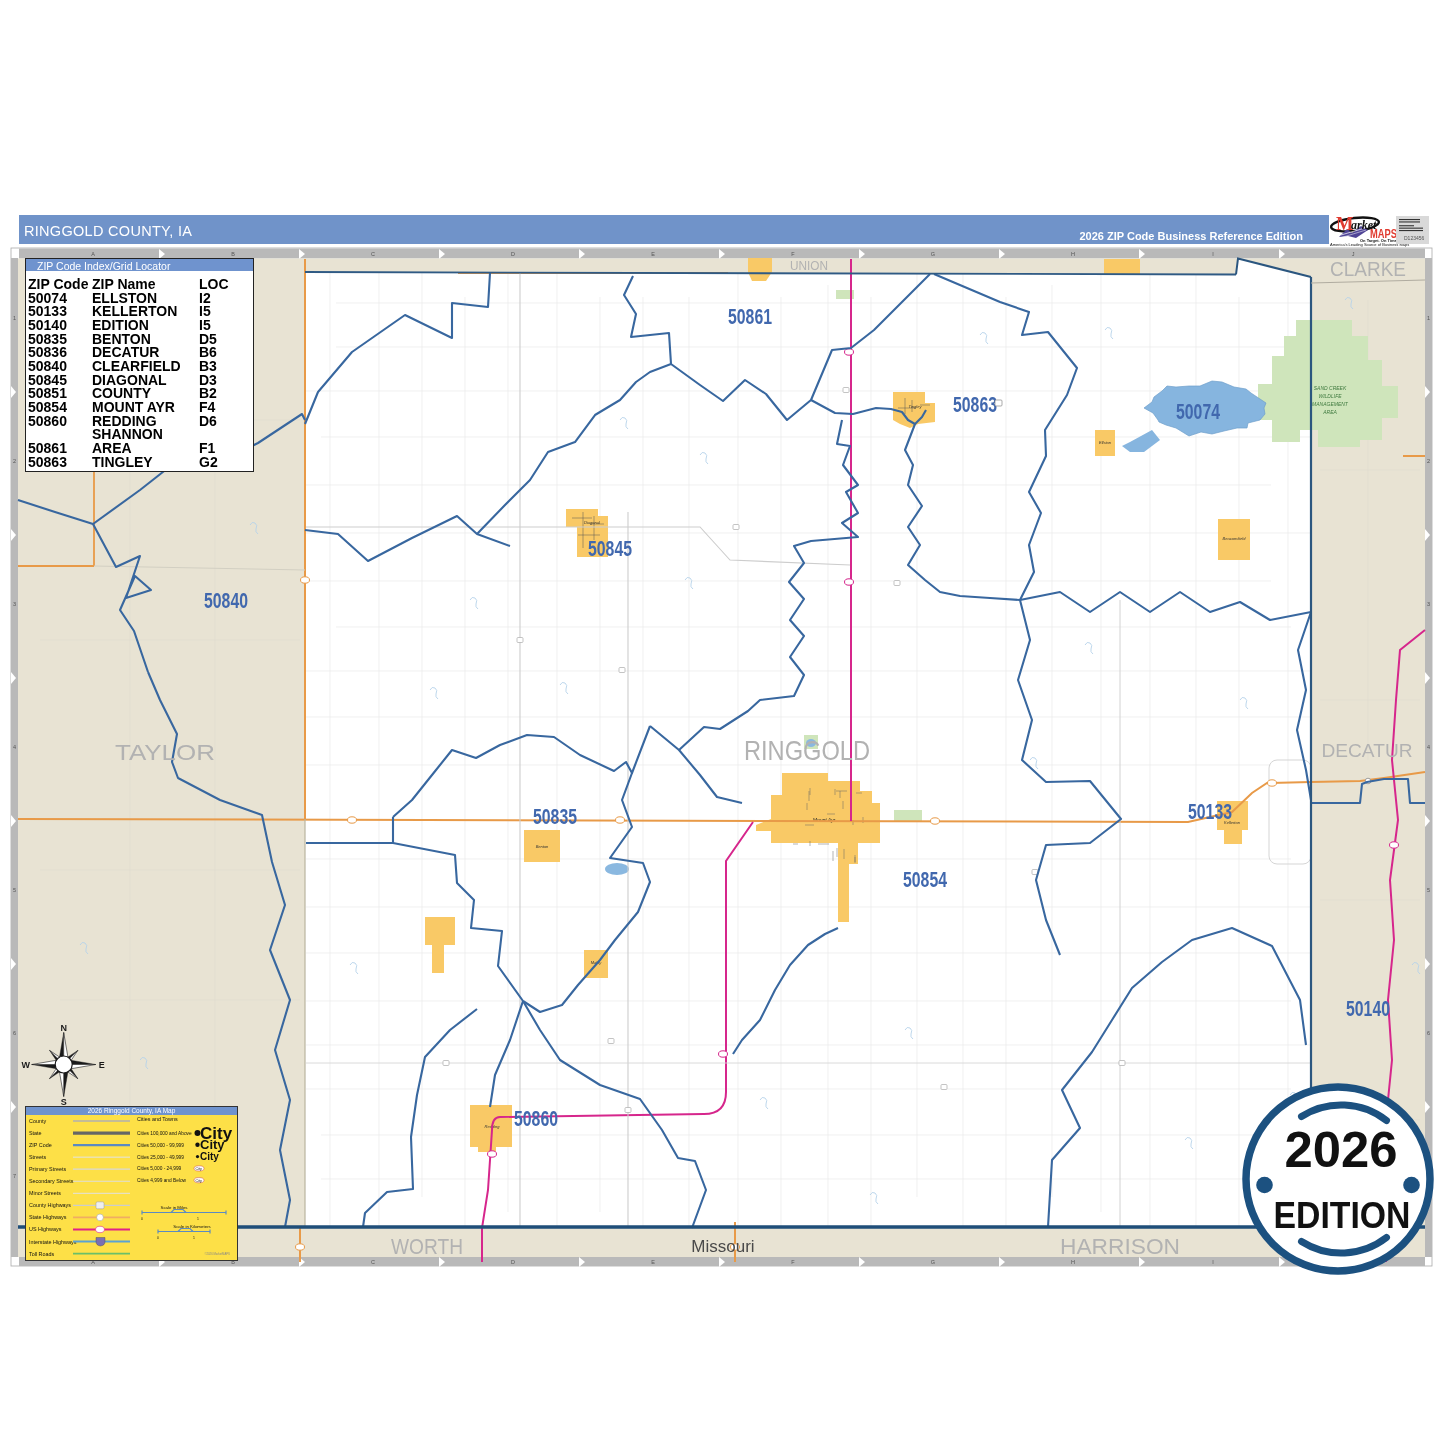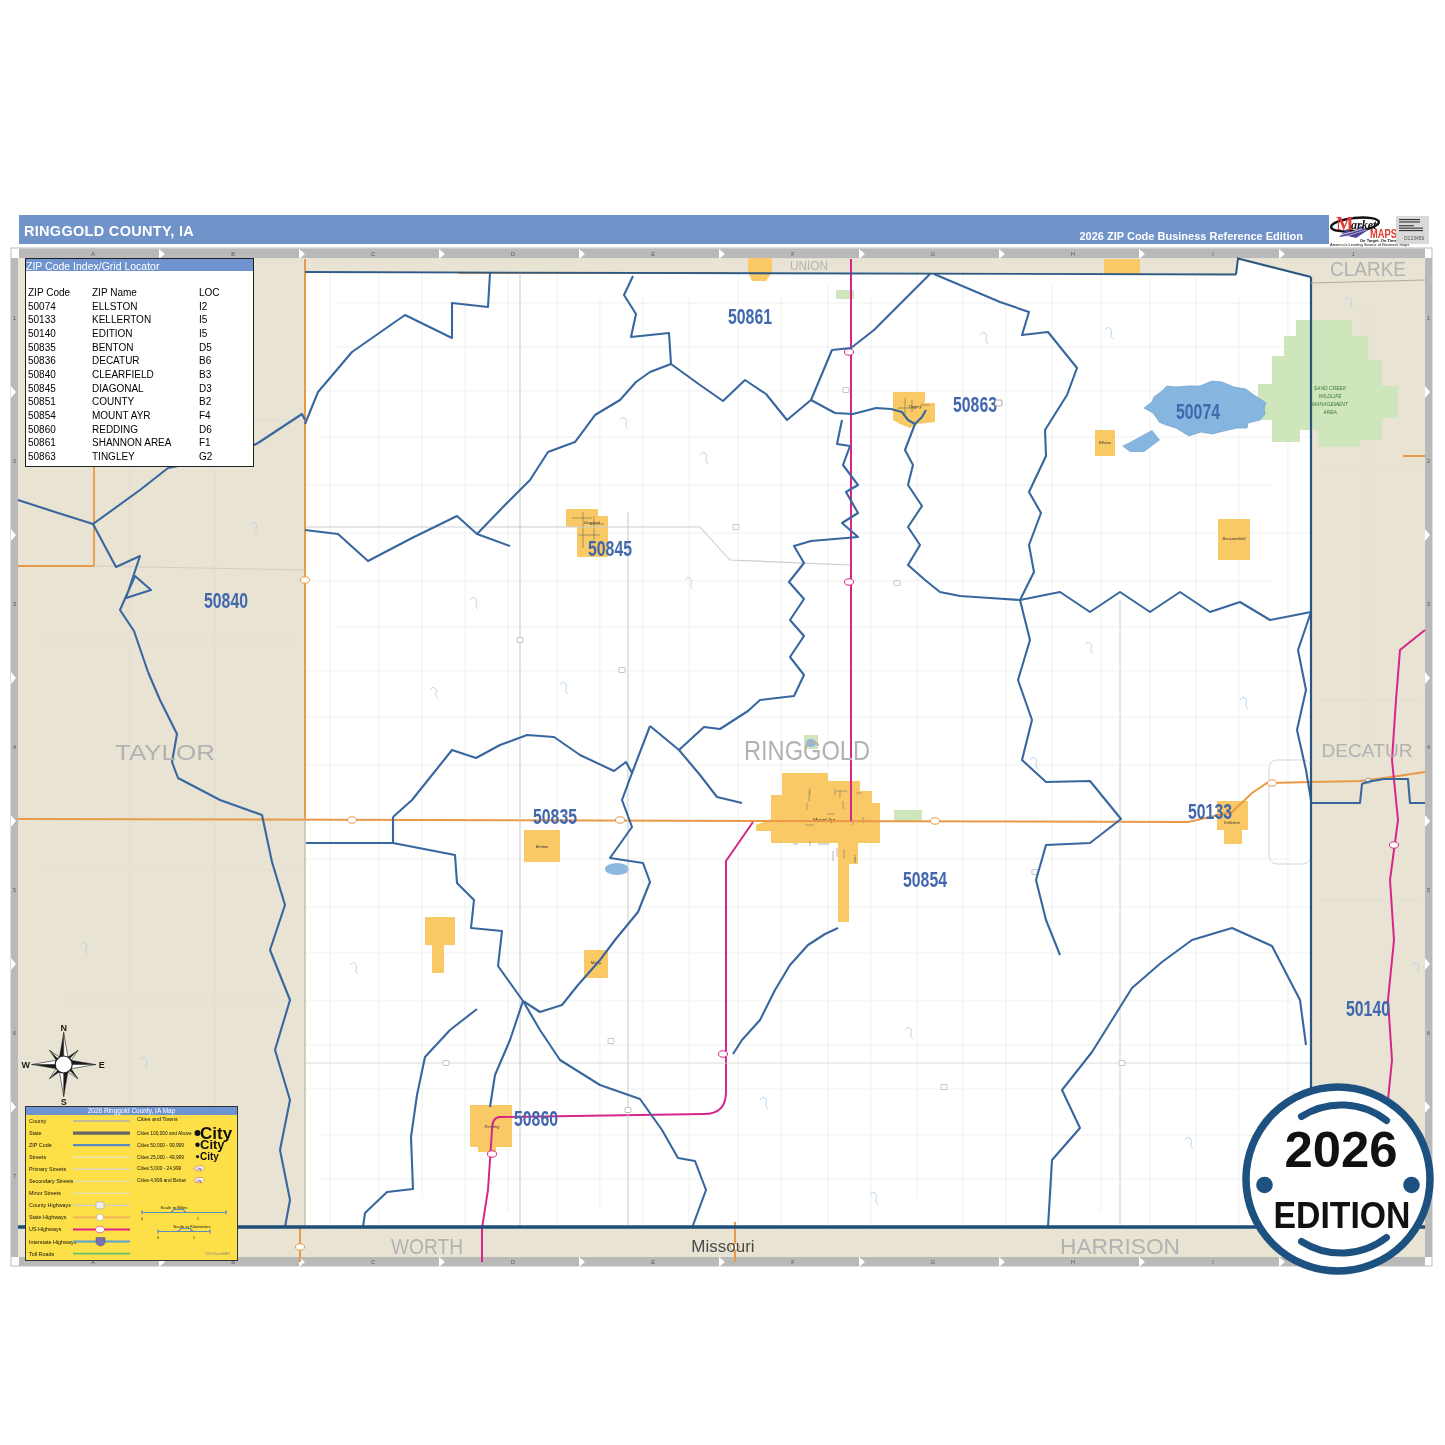--- a/index.html
+++ b/index.html
@@ -1,24 +1,24 @@
 <!DOCTYPE html>
 <html><head>
 <meta charset="utf-8">
 <style>
   html,body{margin:0;padding:0;background:#fff;}
   #page{position:relative;width:1445px;height:1445px;background:#fff;overflow:hidden;
         font-family:"Liberation Sans",sans-serif;}
   #mapsvg{position:absolute;left:0;top:0;}
   .hdrbar{position:absolute;left:19px;top:215px;width:1310px;height:29px;background:#7093c9;}
-  .hdrleft{position:absolute;left:24px;top:223px;color:#fff;font-size:14.5px;font-weight:bold;letter-spacing:.3px;}
+  .hdrleft{position:absolute;left:24px;top:223px;color:#fff;font-size:14.5px;font-weight:normal;letter-spacing:.3px;}
   .hdrright{position:absolute;right:142px;top:230px;color:#fff;font-size:11px;font-weight:bold;}
   .ziptable{position:absolute;left:25px;top:258px;width:227px;background:#fff;border:1px solid #222;}
-  .zthead{background:#6f93ce;color:#fff;font-size:10.5px;padding:1px 0 0 0;height:11px;text-decoration:underline;}
-  .ztbody{padding:15px 0 2px 2px;font-size:10px;color:#000;line-height:13.65px;}
+  .zthead{background:#6f93ce;color:#fff;font-size:10.5px;padding:1px 0 0 11px;height:11px;text-decoration:underline;}
+  .ztbody{padding:7px 0 2px 2px;font-size:14px;color:#000;line-height:13.65px;font-weight:bold;}
   .c1{display:inline-block;width:64px;}
   .c2{display:inline-block;width:107px;}
   .legend{position:absolute;left:25px;top:1106px;width:211px;height:153px;background:#fde047;border:1px solid #333;}
   .leghead{background:#6f93ce;color:#fff;font-size:6.5px;text-align:center;height:8px;line-height:8px;}
 </style>
 </head>
 <body>
 <div id="page">
 <svg id="mapsvg" width="1445" height="1445" viewBox="0 0 1445 1445" xmlns="http://www.w3.org/2000/svg">
 

